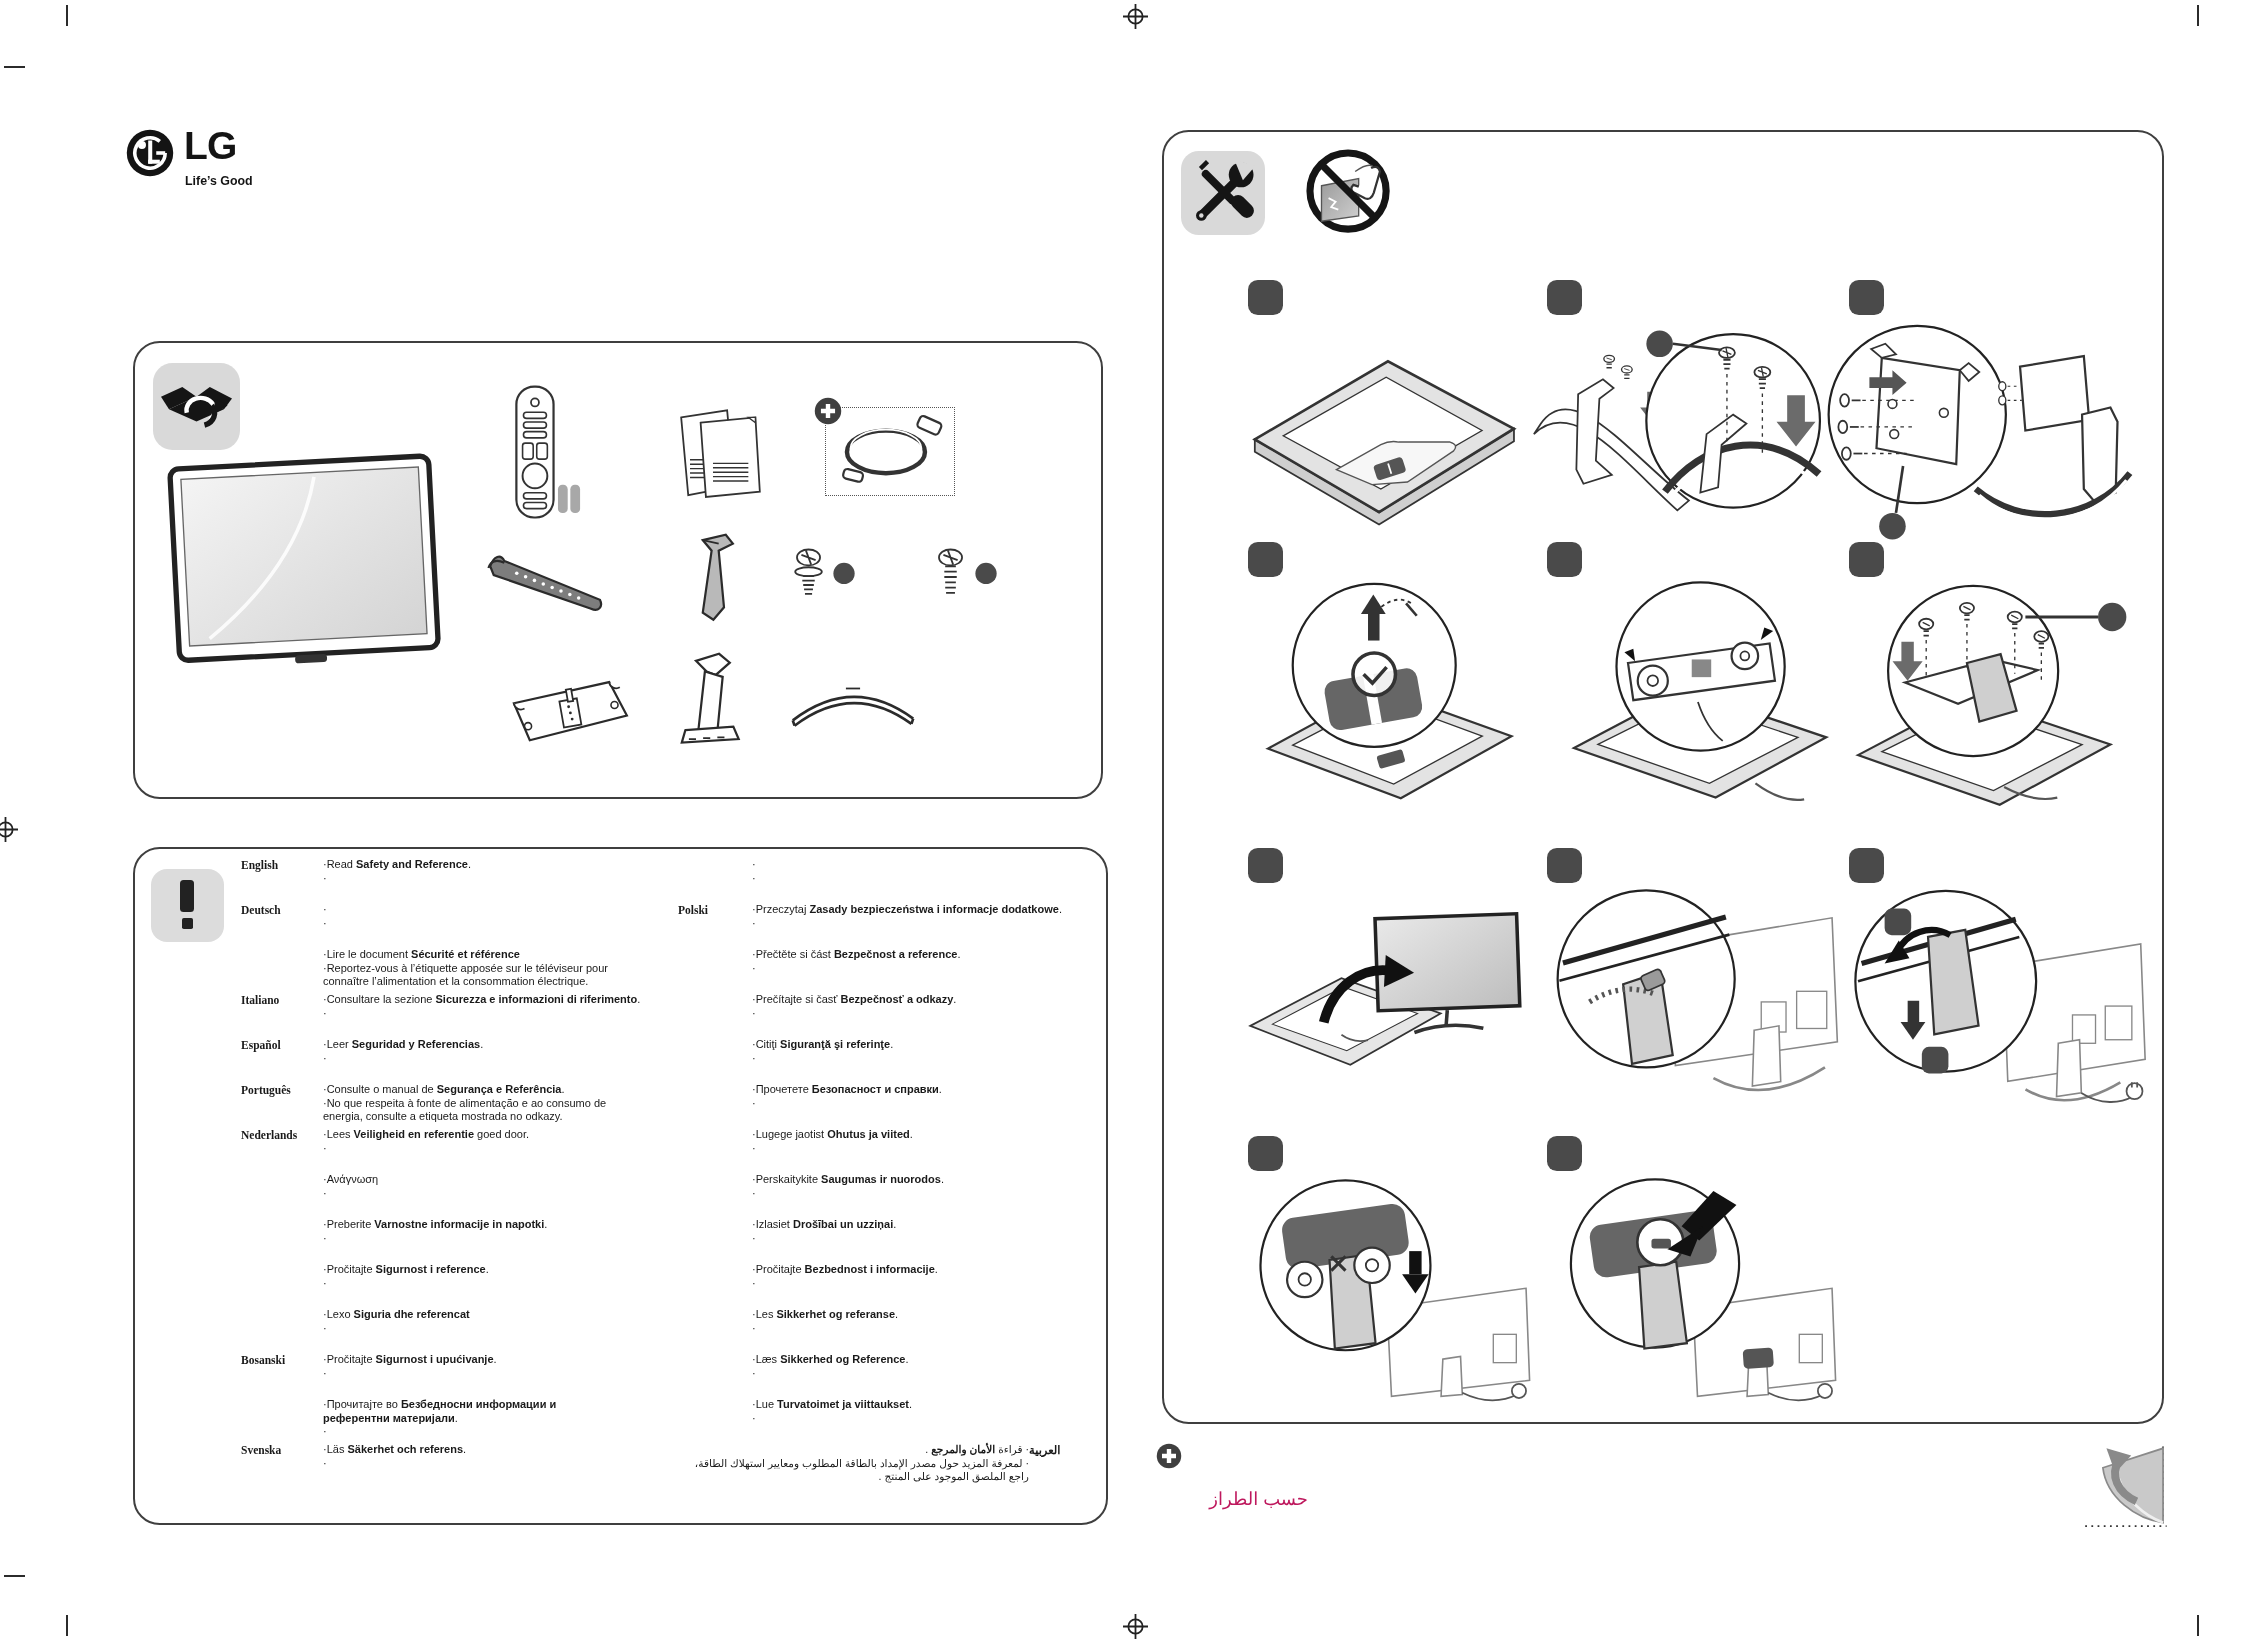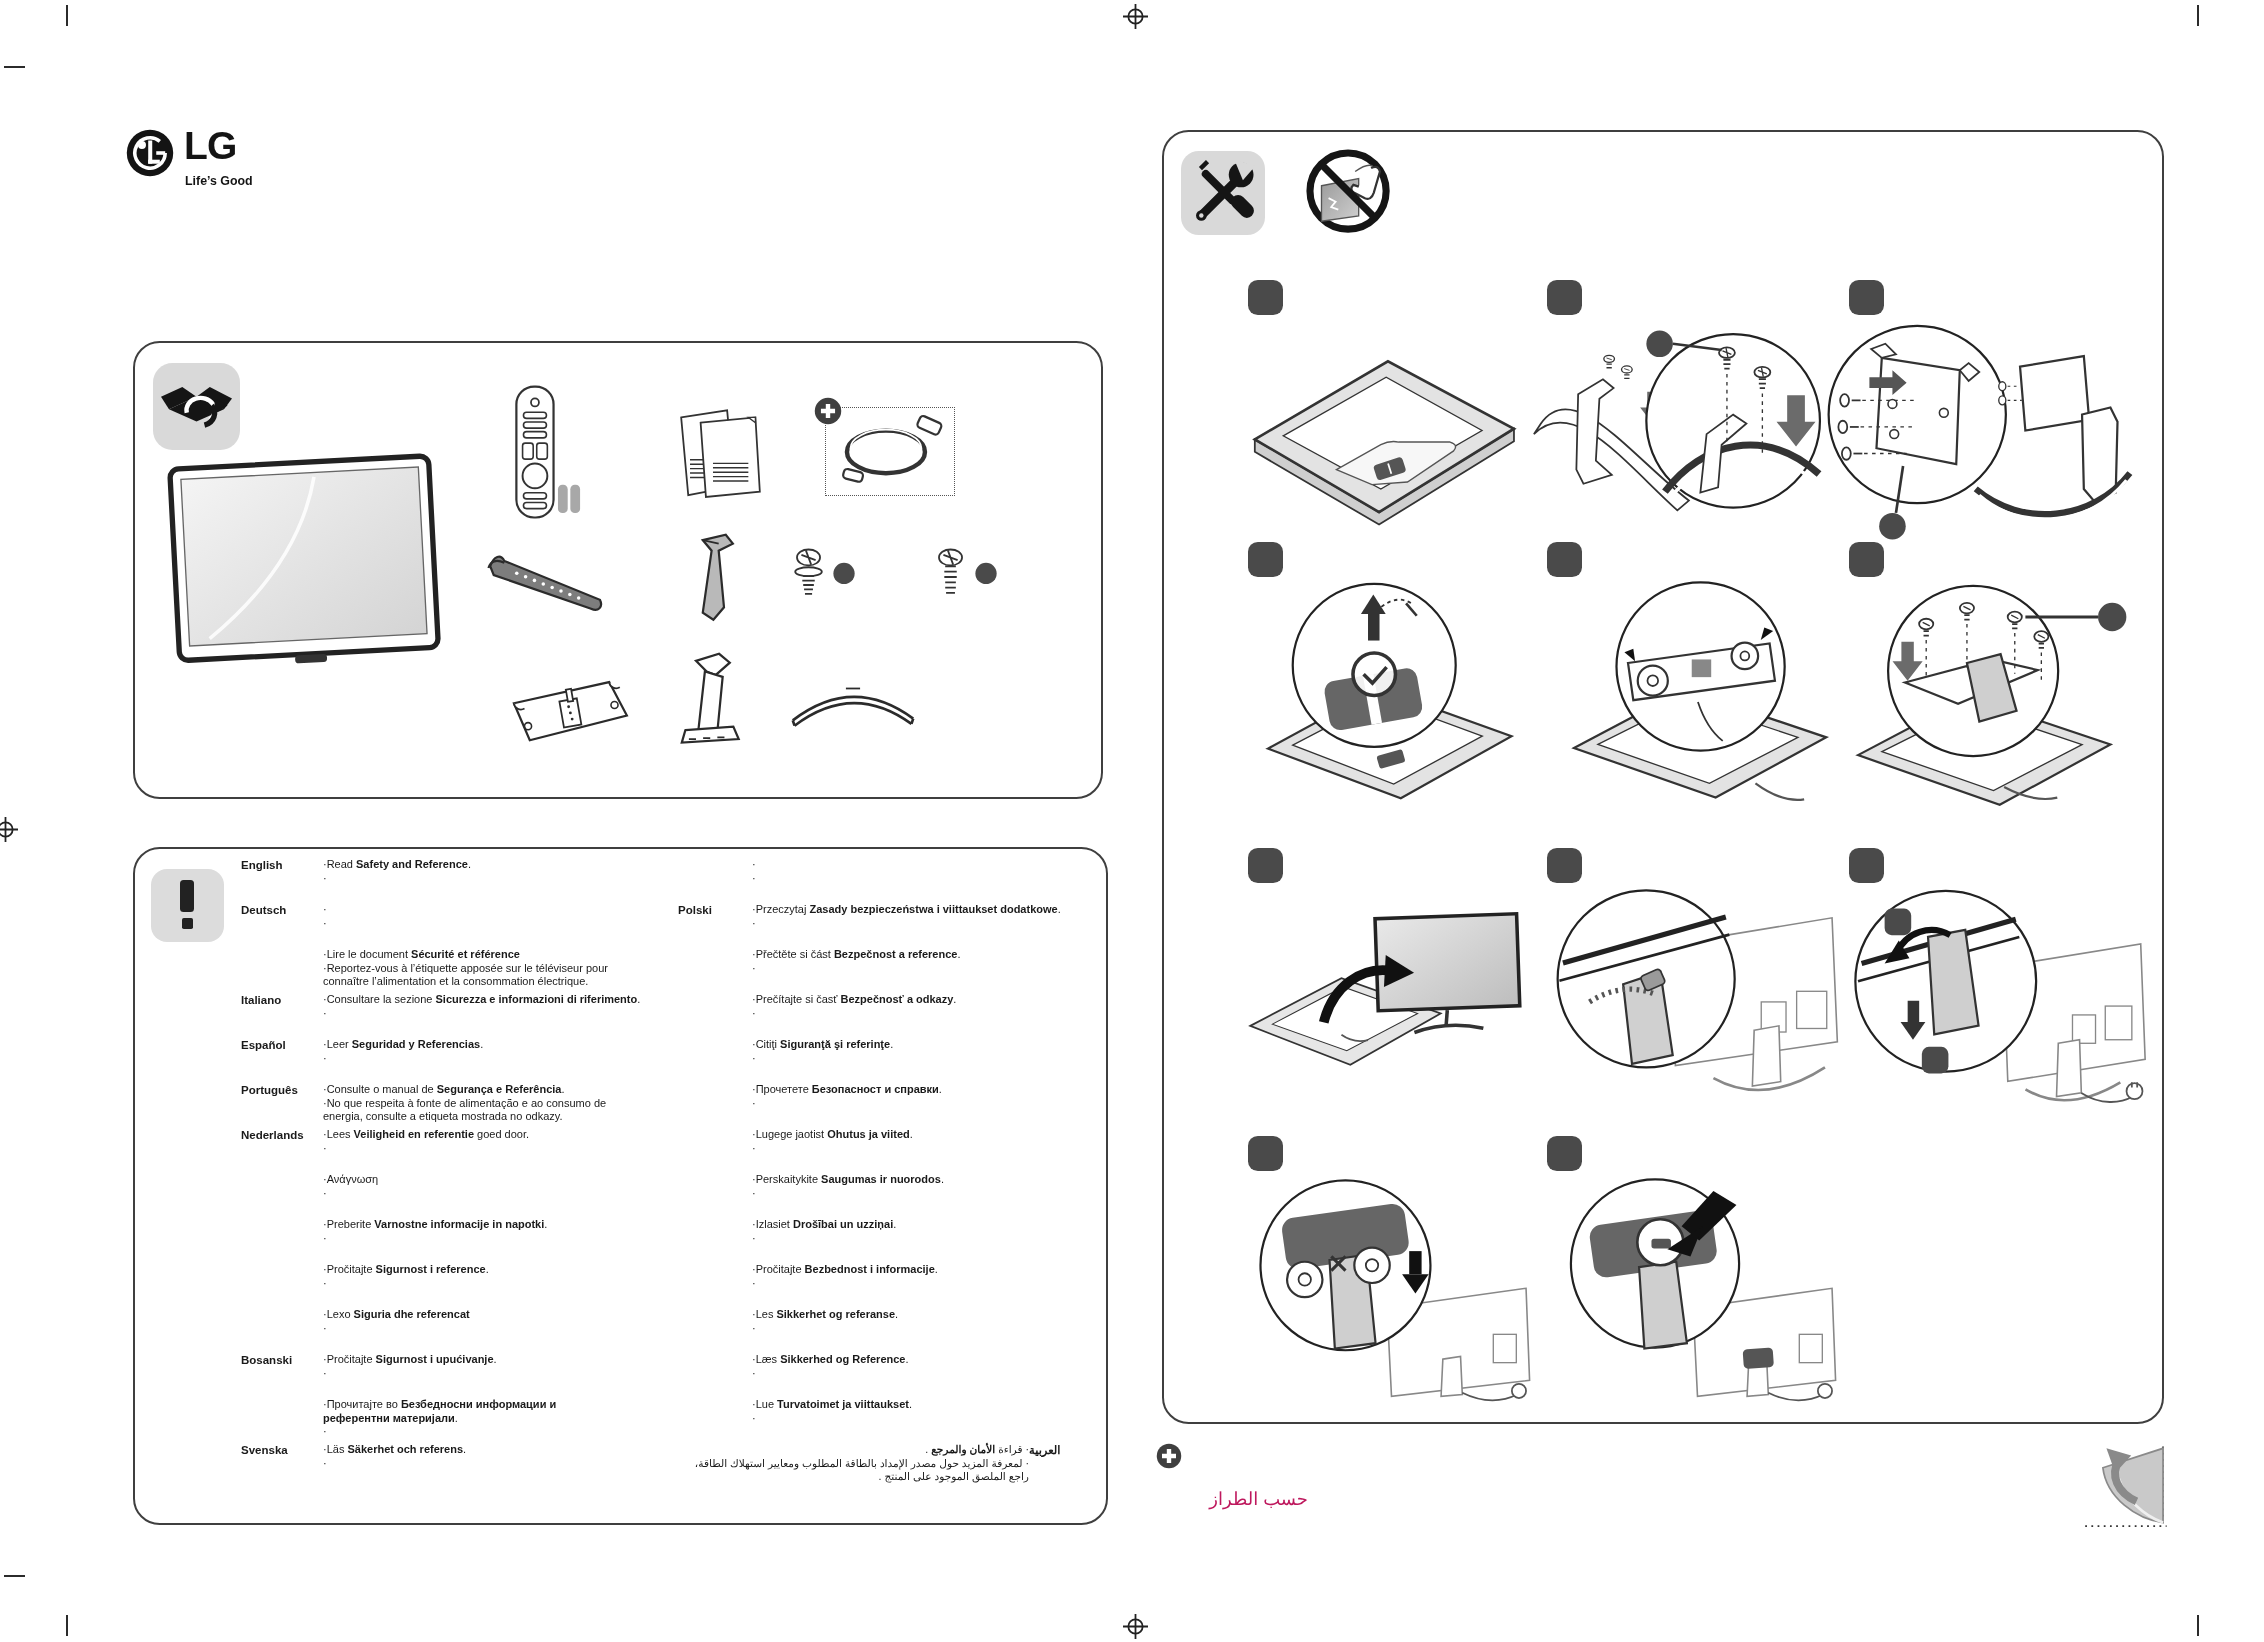--- a/index.html
+++ b/index.html
@@ -13,21 +13,21 @@
   
   .lg-word{position:absolute;font-weight:700;font-size:39px;letter-spacing:-0.9px;color:#141414;}
   .lg-tag{position:absolute;font-weight:700;font-size:12.4px;color:#141414;}
   
   .alert-tile{position:absolute;width:73px;height:73px;background:#dcdcdc;border-radius:16px;}
   .alert-bang{position:absolute;left:29px;top:10.6px;width:14px;height:32px;background:#222;border-radius:3.5px;}
   .alert-dot{position:absolute;left:31px;top:49px;width:10.6px;height:10.6px;background:#222;border-radius:1.8px;}
   
   .lt-wrap{position:absolute;left:241px;top:858px;width:861px;}
   .lt-row{display:grid;grid-template-columns:82px 355px 425px;min-height:45px;align-items:start;}
-  .lt-label{font-weight:700;font-size:11.5px;line-height:13.7px;padding-top:0.9px;}
+  .lt-label{font-weight:700;font-size:11.5px;line-height:13.7px;padding-top:0.9px;font-family:Liberation Serif, serif;}
   .lt-text{font-size:11px;line-height:13.7px;}
   .lt-line{white-space:nowrap;}
   .lt-line .b{font-weight:700;}
   .lt-right{display:grid;grid-template-columns:74px 351px;}
   .lt-row.rtl .lt-right{grid-template-columns:351px 74px;}
   .lt-row.rtl .lt-right .lt-text{direction:rtl;font-size:10.6px;}
   .lt-row.rtl .lt-right .lt-label{direction:rtl;text-align:left;}
   
   .step-badge{position:absolute;width:35px;height:35px;border-radius:9.8px;background:#4a4a4a;}
   .note-ar{position:absolute;font-size:18px;direction:rtl;color:#be185d;}
@@ -231,21 +231,21 @@
       </div>
       <div class="lt-row">
         <div class="lt-label">Deutsch</div>
         <div class="lt-text">
           <div class="lt-line"><span>·</span></div>
           <div class="lt-line"><span>·</span></div>
         </div>
         <div class="lt-right">
           <div class="lt-label">Polski</div>
           <div class="lt-text">
-            <div class="lt-line"><span>·Przeczytaj </span><span class="b">Zasady bezpieczeństwa i viittaukset dodatkowe</span><span>.</span></div>
+            <div class="lt-line"><span>·Przeczytaj </span><span class="b">Zasady bezpieczeństwa i informacje dodatkowe</span><span>.</span></div>
             <div class="lt-line"><span>·</span></div>
           </div>
         </div>
       </div>
       <div class="lt-row">
         <div class="lt-label"></div>
         <div class="lt-text">
           <div class="lt-line"><span>·Lire le document </span><span class="b">Sécurité et référence</span></div>
           <div class="lt-line"><span>·Reportez-vous à l’étiquette apposée sur le téléviseur pour</span></div>
           <div class="lt-line"><span>  connaître l’alimentation et la consommation électrique.</span></div>

